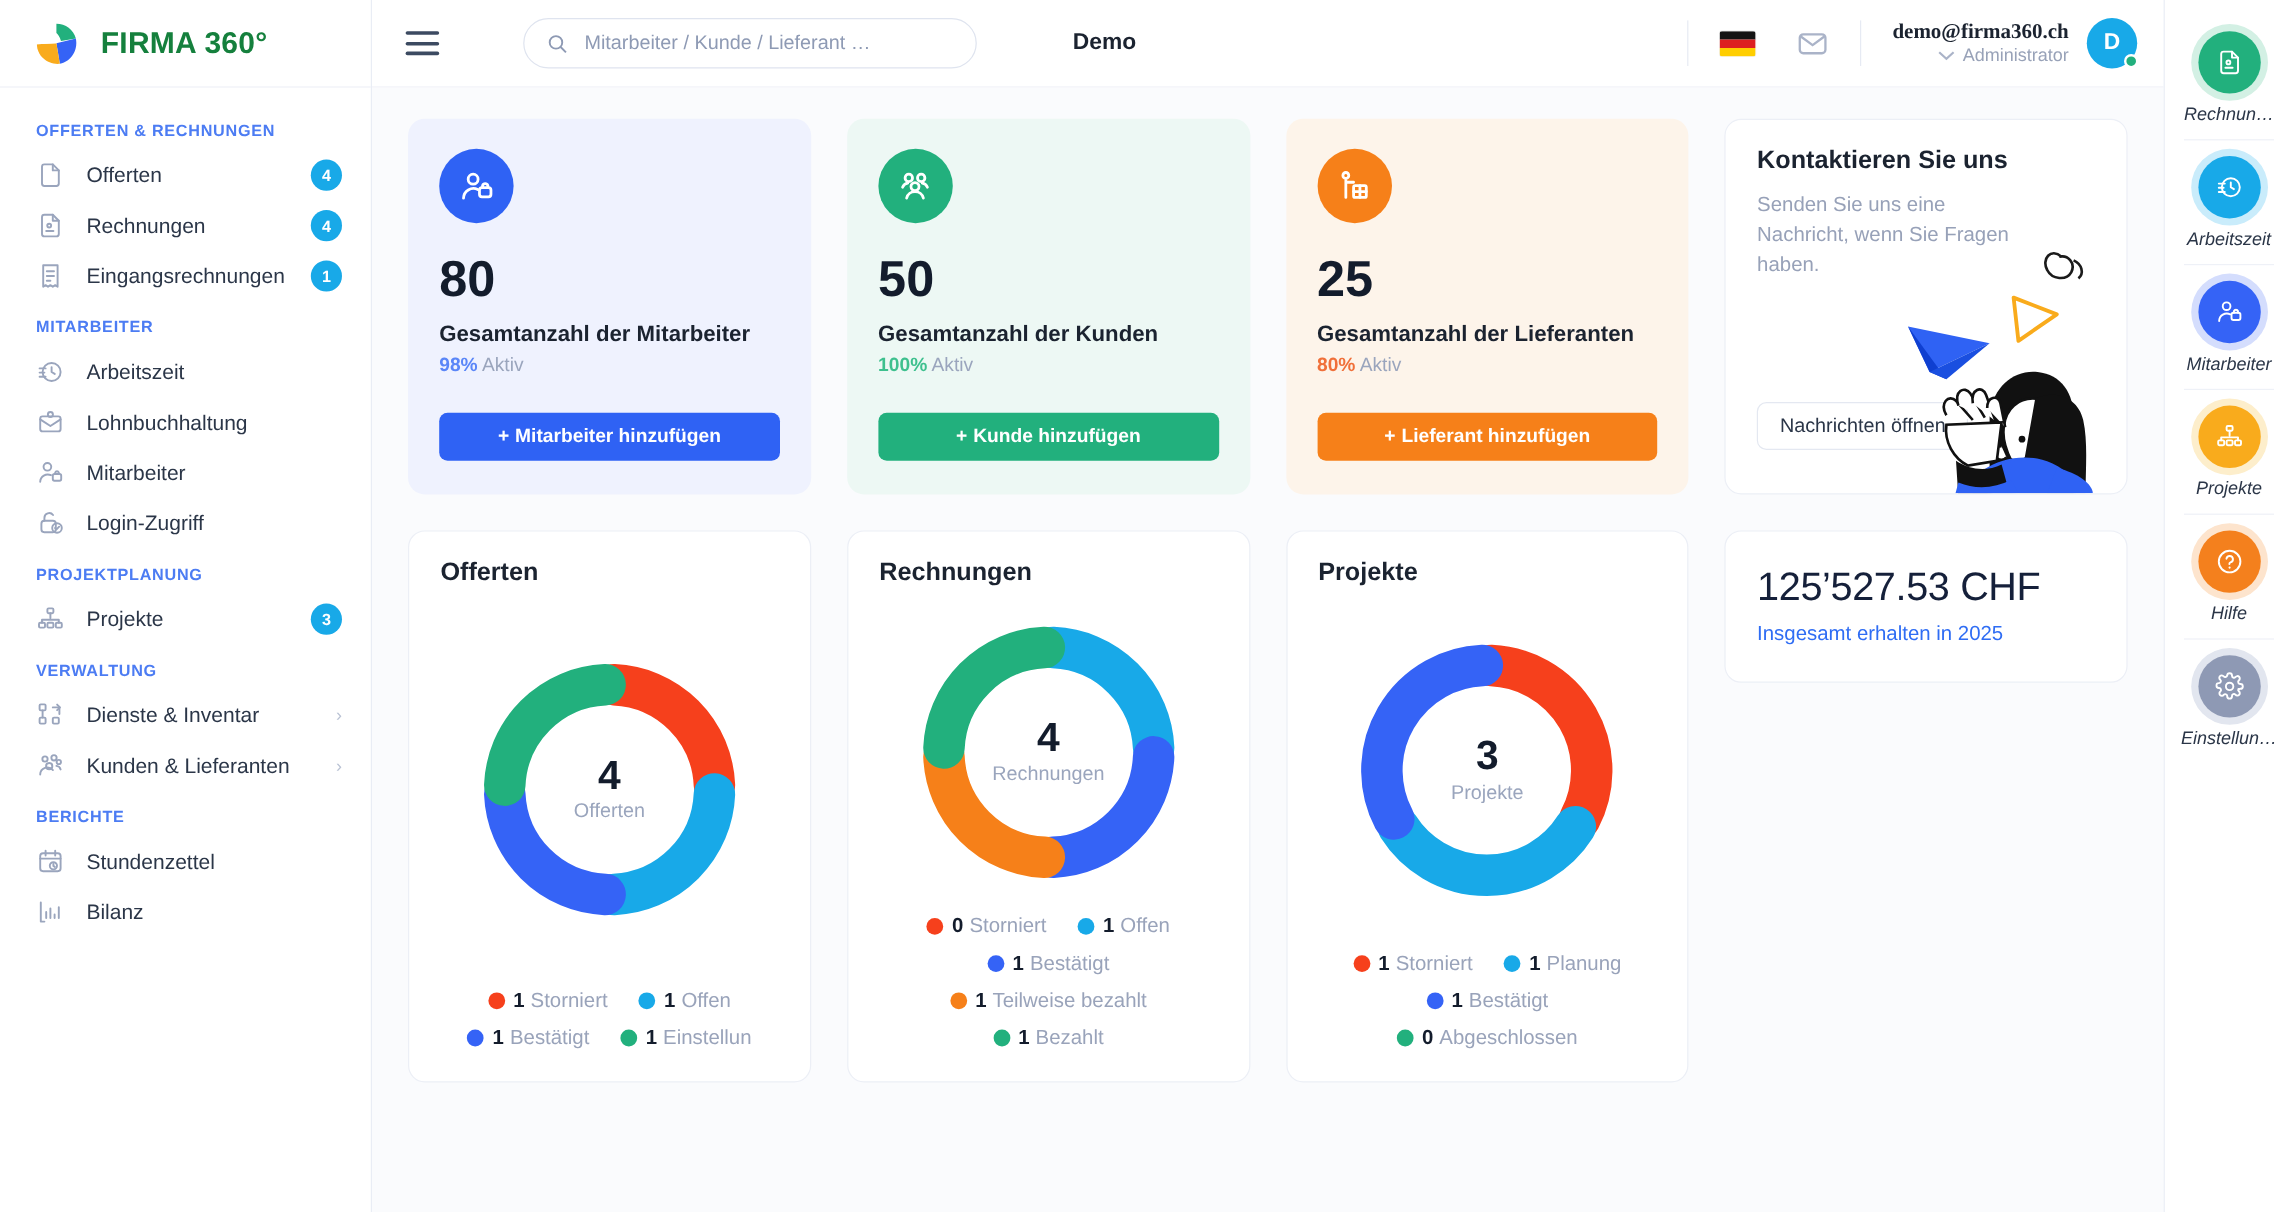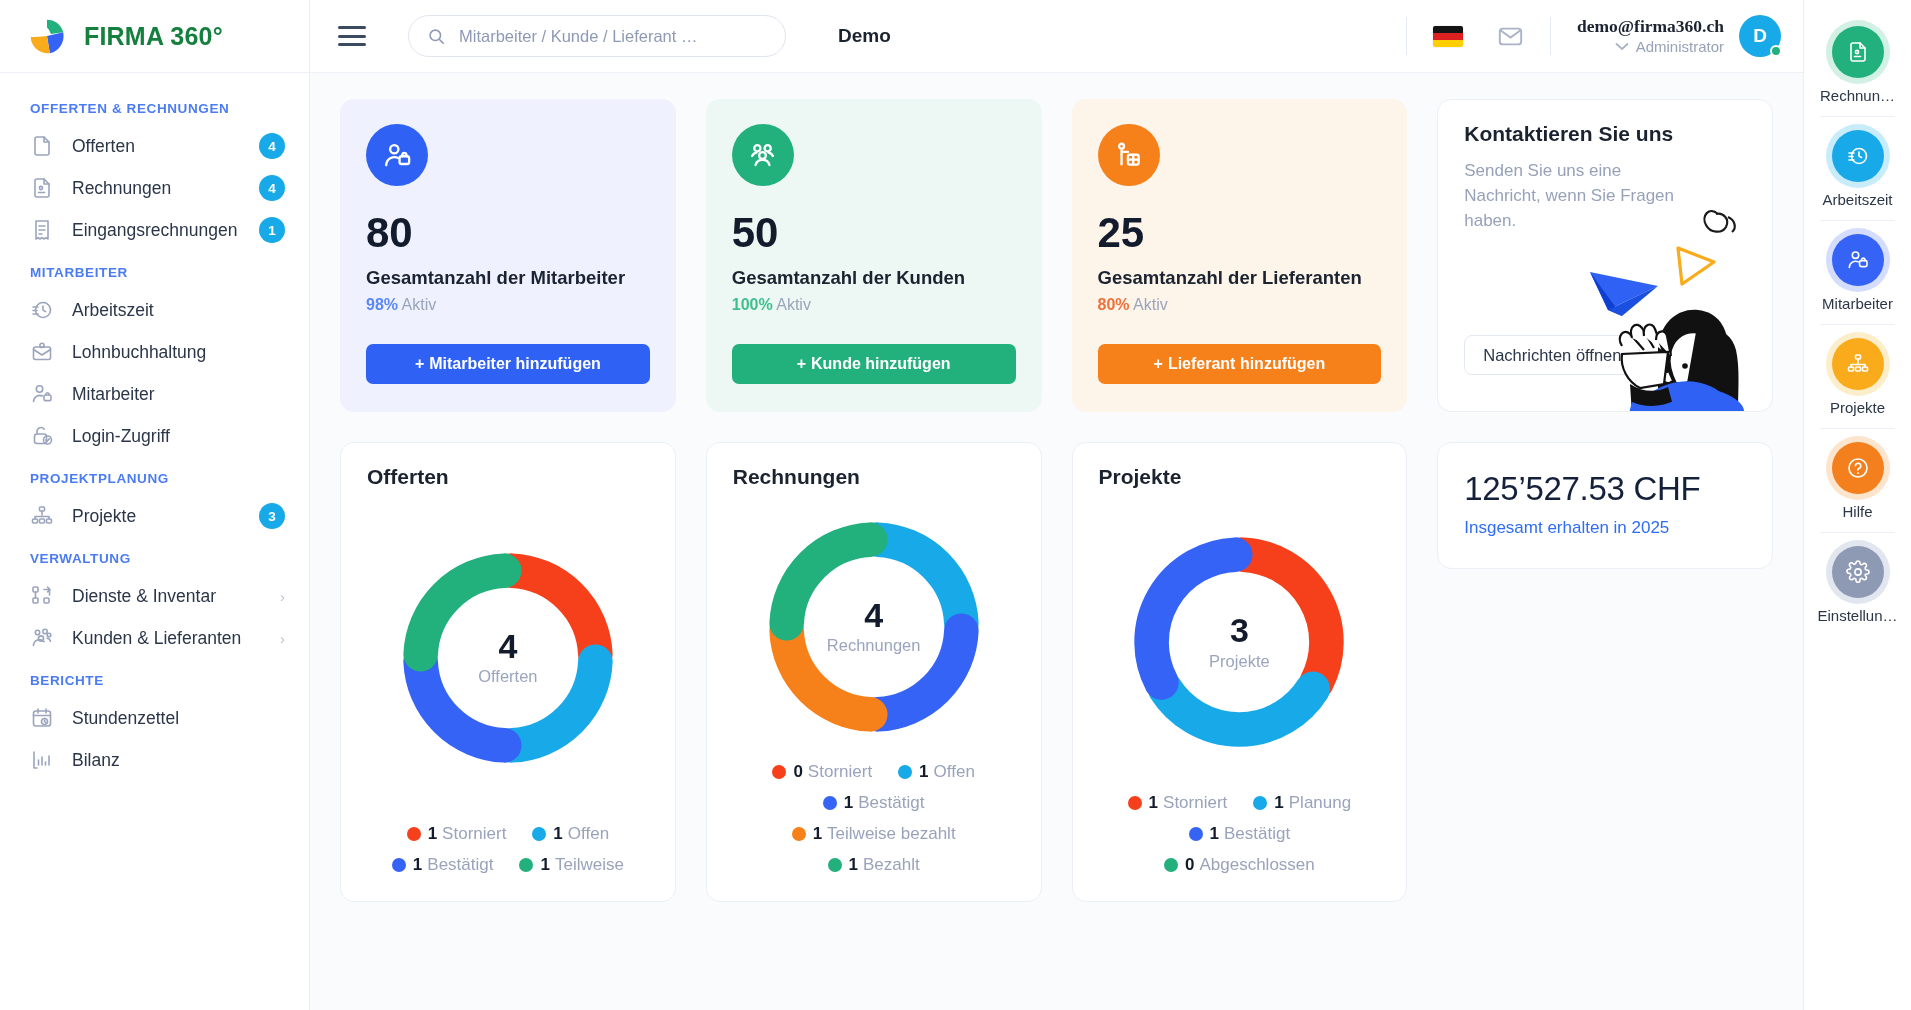--- a/index.html
+++ b/index.html
@@ -50,21 +50,21 @@
     background: #18a9e8; color: #fff; font-size: 13.5px; font-weight: 700;
     display: flex; align-items: center; justify-content: center; flex: 0 0 26px;
   }
   .chev { color: #b9c2d4; font-size: 15px; }
 
   
   .center { flex: 1 1 auto; display: flex; flex-direction: column; min-width: 0; }
   .topbar {
     height: 73px; flex: 0 0 73px; background: #fff;
     border-bottom: 1px solid #eef1f7;
-    display: flex; align-items: center; padding: 0 22px 0 28px;
+    display: flex; align-items: center; padding: 0 22px 0 28px; gap: 28px;
   }
   .burger { width: 28px; height: 20px; display: flex; flex-direction: column;
     justify-content: space-between; cursor: pointer; flex: 0 0 28px; }
   .burger i { display: block; height: 3px; border-radius: 2px; background: #3c4a61; }
   .search {
     margin-left: 42px; width: 378px; height: 42px; border: 1.5px solid #dfe4ef;
     border-radius: 22px; display: flex; align-items: center; padding: 0 18px;
     flex: 0 0 378px;
   }
   .search-ph { margin-left: 13px; color: #8e9ab4; font-size: 16.5px; white-space: nowrap; }
@@ -148,21 +148,21 @@
 
   
   .rail { width: 108px; flex: 0 0 108px; background: #fff; border-left: 1px solid #e9edf5;
     padding-top: 12px; display: flex; flex-direction: column; align-items: center; }
   .rail-item { width: 100%; display: flex; flex-direction: column; align-items: center;
     padding: 14px 0 12px 0; cursor: pointer; position: relative; }
   .rail-item + .rail-item::before { content: ""; position: absolute; top: 0; left: 16px;
     right: 16px; height: 1px; background: #eef1f7; }
   .rail-ico { width: 52px; height: 52px; border-radius: 50%; display: flex;
     align-items: center; justify-content: center; color: #fff; }
-  .rail-label { margin-top: 9px; font-size: 15px; color: #2b3648; white-space: nowrap; }
+  .rail-label { margin-top: 9px; font-size: 15px; color: #2b3648; white-space: nowrap; font-style: italic; }
   svg { display: block; }
 </style>
 </head>
 <body>
 
 <div class="app">
 
   <aside class="sidebar">
     <div class="brand">
       <div class="brand-logo">
@@ -502,21 +502,21 @@
                 <span>Offen</span>
               </div>
               <div class="leg">
                 <span class="sw" style="background:#3563f6"></span>
                 <b>1</b>
                 <span>Bestätigt</span>
               </div>
               <div class="leg">
                 <span class="sw" style="background:#22b07d"></span>
                 <b>1</b>
-                <span>Teilweise</span>
+                <span>Einstellun</span>
               </div>
             </div>
         </div>
 
         <div class="donut-card">
           <h3>Rechnungen</h3>
           <div class="donut-wrap">
             <svg width="244" height="244" viewBox="0 0 120 120" id="donut1">
                 <path d="M61.827 17.039 A43 43 0 0 1 102.961 58.173" stroke="#18a9e8" stroke-width="17" fill="none" stroke-linecap="round"></path>
                 <path d="M102.961 61.827 A43 43 0 0 1 61.827 102.961" stroke="#3563f6" stroke-width="17" fill="none" stroke-linecap="round"></path>

